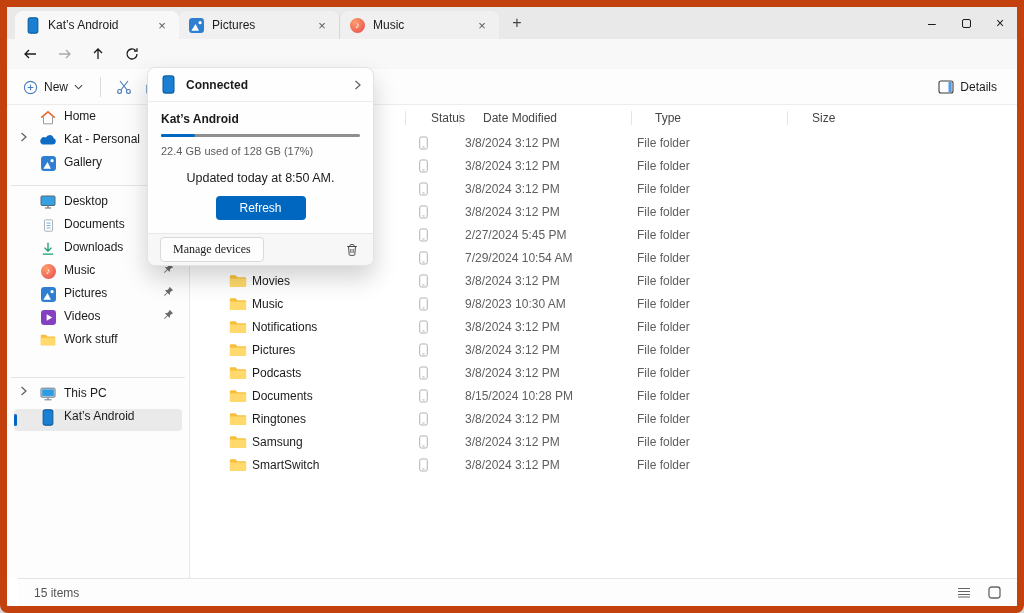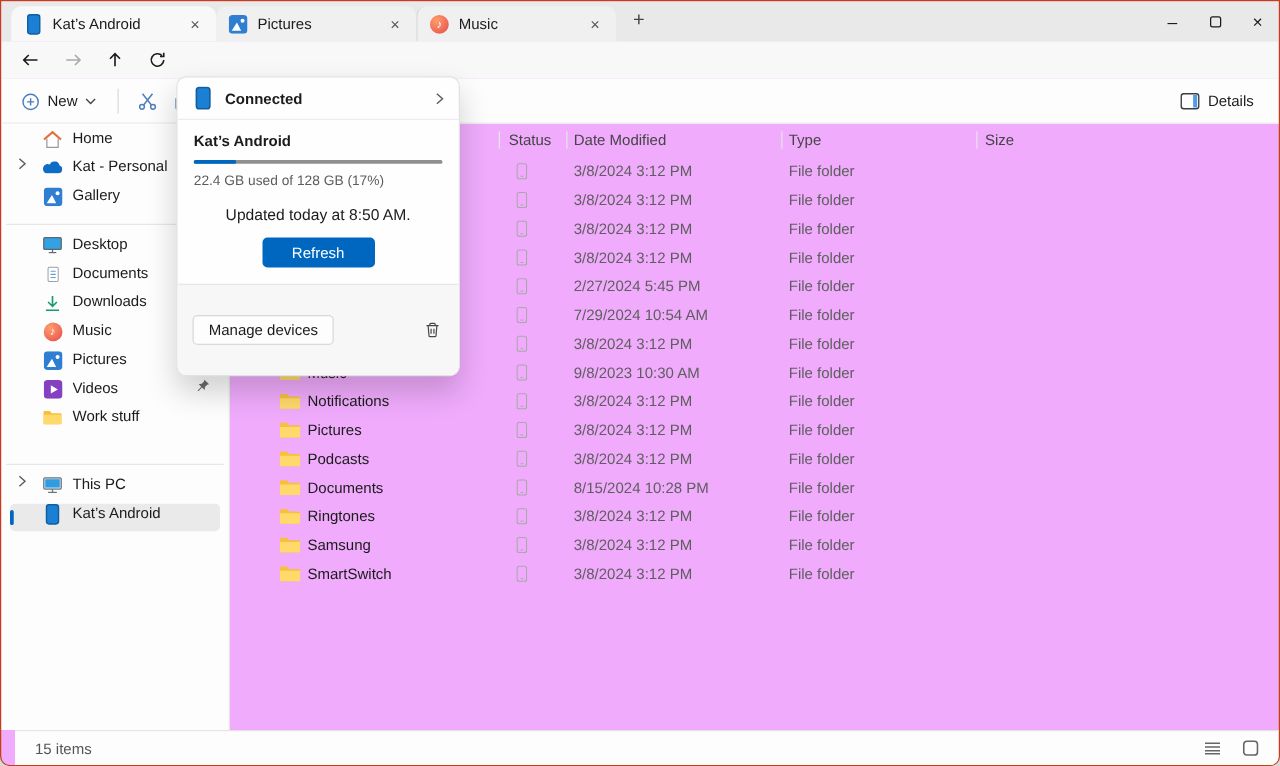--- a/index.html
+++ b/index.html
@@ -1,17 +1,17 @@
 <!DOCTYPE html>
 <html><head>
 <meta charset="utf-8">
 <style>
   html,body{margin:0;padding:0;background:#d8d8d8;font-family:"Liberation Sans",sans-serif;}
   *{box-sizing:border-box;}
-  #window{position:relative;width:1024px;height:613px;background:#f0abfc;border:1px solid #c2410c;
+  #window{position:relative;width:1024px;height:613px;background:#ffffff;border:7px solid #c2410c;
     border-radius:0 0 8px 8px;overflow:hidden;font-size:12px;color:#1b1b1b;}
   
   .tabbar{position:absolute;top:0;left:0;right:0;height:32px;background:#e9e9e9;display:flex;align-items:flex-end;}
   .tabs{display:flex;align-items:flex-end;padding-left:8px;height:32px;}
   .tab{height:28px;width:160px;display:flex;align-items:center;gap:8px;padding:0 8px 0 10px;
     background:#f0f0f0;border-radius:8px 8px 0 0;cursor:default;}
   .tab.active{background:#f8f8f8;width:164px;}
   .tab.sep{border-left:1px solid #d7d7d7;}
   .tab-icon{display:flex;width:15px;height:17px;align-items:center;justify-content:center;flex:none;}
   .tab-label{flex:1;white-space:nowrap;overflow:hidden;font-size:12px;}
@@ -49,42 +49,42 @@
   .sb-item.selected{background:#eaeaea;}
   .sb-item.selected::before{content:"";position:absolute;left:0;top:5px;bottom:5px;width:3px;background:#0067c0;border-radius:2px;}
   .sb-chev{width:26px;padding-left:6px;display:flex;align-items:center;color:#5f5f5f;flex:none;}
   .sb-ico{width:16px;height:16px;display:flex;align-items:center;justify-content:center;flex:none;}
   .sb-label{margin-left:8px;flex:1;white-space:nowrap;overflow:hidden;}
   .sb-pin{width:11px;height:11px;margin-right:8px;display:flex;flex:none;}
   .sb-divider{height:1px;background:#e6e6e6;margin:8px 4px;}
   .sb-gap{height:14px;}
   
   .colheader{position:absolute;top:98px;left:183px;right:0;height:26px;color:#454545;}
-  .colheader .hlabel{position:absolute;top:6px;}
+  .colheader .hlabel{position:absolute;top:6px;margin-left:18px;}
   .colheader .hsep{position:absolute;top:6px;width:1px;height:14px;background:#e4e4e4;}
   .filelist{position:absolute;top:124px;left:183px;right:0;}
   .frow{height:23px;display:grid;grid-template-columns:215px 54px 172px 156px 1fr;align-items:center;}
   .c-name{padding-left:39px;display:flex;align-items:center;gap:5px;overflow:hidden;}
   .ficon{display:flex;width:18px;flex:none;}
   .fname{white-space:nowrap;}
   .c-status{padding-left:14px;display:flex;align-items:center;}
   .c-date,.c-type{padding-left:6px;color:#5e5e5e;white-space:nowrap;}
   
   .popup{position:absolute;left:140px;top:60px;width:227px;background:#fefefe;border:1px solid #e2e2e2;border-radius:8px;
     box-shadow:0 12px 24px rgba(0,0,0,.18);z-index:50;overflow:hidden;}
   .pp-header{height:34px;display:flex;align-items:center;gap:10px;padding:0 12px;border-bottom:1px solid #ececec;}
   .pp-title{font-weight:bold;flex:1;}
   .pp-body{padding:10px 13px 0 13px;}
   .pp-name{font-weight:bold;}
   .pp-track{margin-top:8px;height:3px;background:#8f8f8f;border-radius:2px;position:relative;}
   .pp-fill{position:absolute;left:0;top:0;bottom:0;background:#0067c0;border-radius:2px;}
   .pp-storage{margin-top:8px;font-size:11px;color:#5d5d5d;}
   .pp-updated{margin-top:14px;text-align:center;font-size:12.5px;}
   .pp-refresh{display:block;margin:11px auto 13px auto;width:90px;height:24px;background:#0067c0;color:#fff;border:none;border-radius:4px;font-size:12px;font-family:inherit;}
-  .pp-footer{background:#f7f7f7;border-top:1px solid #e8e8e8;padding:24px 12px;display:flex;align-items:center;justify-content:space-between;}
+  .pp-footer{background:#f7f7f7;border-top:1px solid #e8e8e8;padding:3px 12px;display:flex;align-items:center;justify-content:space-between;font-family:Liberation Serif, serif;}
   .pp-manage{background:#fdfdfd;border:1px solid #d9d9d9;border-radius:4px;padding:4px 12px;font-size:12px;font-family:inherit;color:#1b1b1b;}
   .pp-trash{border:none;background:transparent;display:flex;padding:2px;}
   
   .statusbar{position:absolute;left:11px;right:0;bottom:0;height:28px;border-top:1px solid #e5e5e5;background:#fdfdfd;display:flex;align-items:center;}
   .sb-count{margin-left:16px;color:#555;}
   .view-toggles{position:absolute;right:10px;display:flex;gap:4px;}
   .vt-btn{width:26px;height:22px;border:none;background:transparent;border-radius:4px;display:flex;align-items:center;justify-content:center;padding:0;}
   .music-badge{width:15px;height:15px;border-radius:50%;background:radial-gradient(circle at 35% 30%,#ff9e6b,#e5484d);color:#fff;
     display:flex;align-items:center;justify-content:center;font-size:9px;line-height:1;}
 </style>

